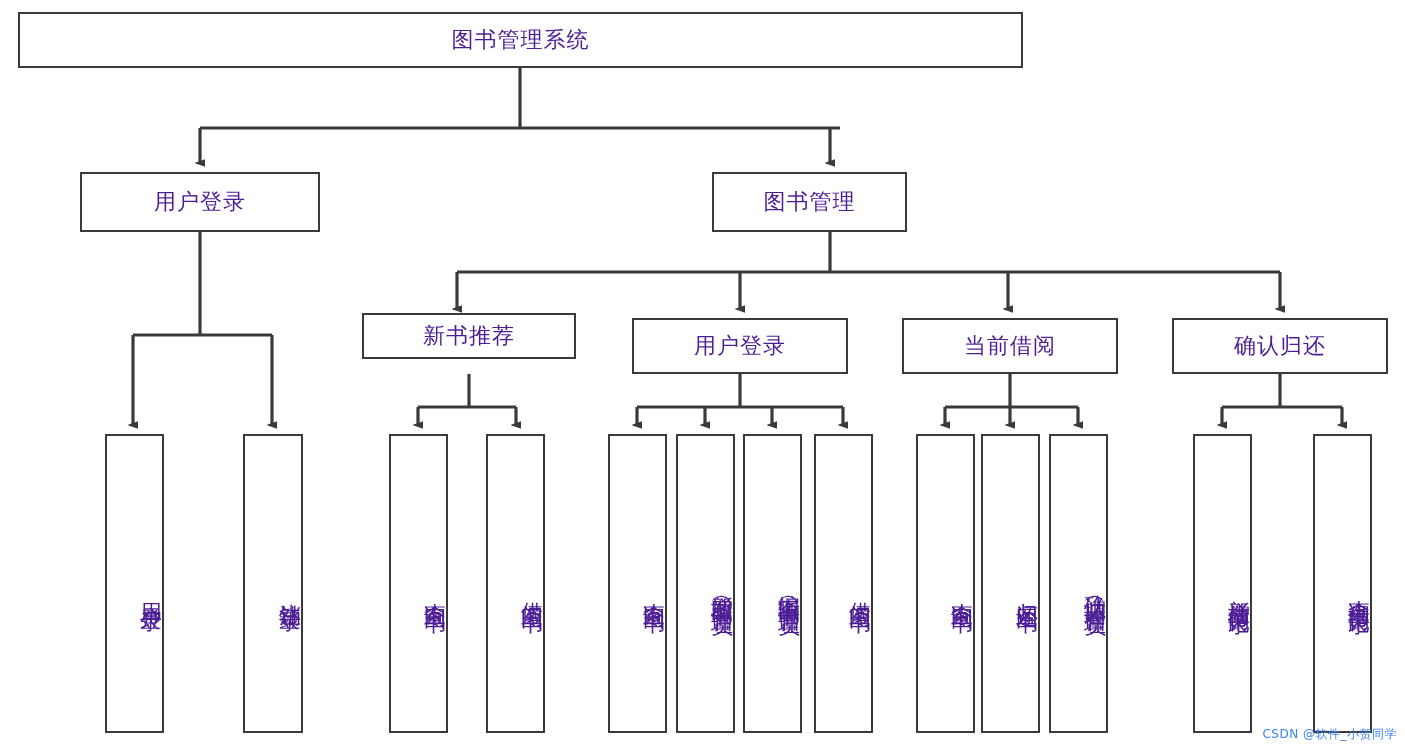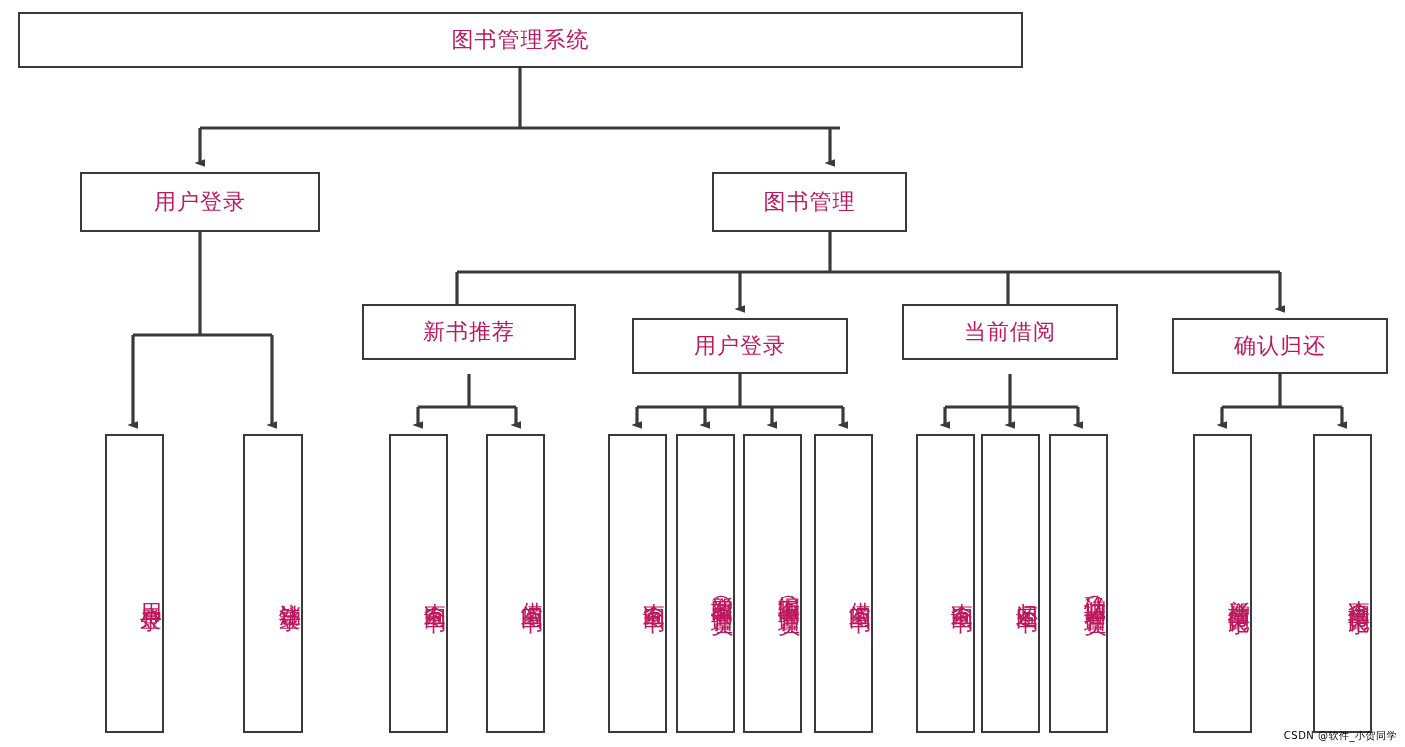--- a/index.html
+++ b/index.html
@@ -22,21 +22,21 @@
     pointer-events:none;
   }
   .node{
     position:absolute;
     box-sizing:border-box;
     background:#ffffff;
     border:2.5px solid #3a3a3a;
     display:flex;
     align-items:center;
     justify-content:center;
-    color:#be185d;
+    color:#4c1d95;
     z-index:2;
   }
   .node.horiz{
     font-size:22px;
     letter-spacing:1px;
     white-space:nowrap;
   }
   .node.vert{
     writing-mode:vertical-rl;
     text-orientation:upright;
@@ -50,22 +50,22 @@
   .node.vert .vlabel{
     writing-mode:vertical-rl;
     text-orientation:upright;
     letter-spacing:3px;
     white-space:nowrap;
   }
   #watermark{
     position:absolute;
     right:8px;
     bottom:4px;
-    font-size:10px;
-    color:#000000;
+    font-size:12px;
+    color:#3b82f6;
     letter-spacing:0.5px;
     z-index:5;
     white-space:nowrap;
   }
 </style>
 </head>
 <body>
 
 <div id="canvas">
 
@@ -123,27 +123,27 @@
     <span>图书管理系统</span>
   </div>
 
   <div class="node horiz" style="left:80px; top:172px; width:240px; height:60px;">
     <span>用户登录</span>
   </div>
   <div class="node horiz" style="left:712px; top:172px; width:195px; height:60px;">
     <span>图书管理</span>
   </div>
 
-  <div class="node horiz" style="left:362px; top:304px; width:214px; height:56px;">
+  <div class="node horiz" style="left:362px; top:313px; width:214px; height:46px;">
     <span>新书推荐</span>
   </div>
   <div class="node horiz" style="left:632px; top:318px; width:216px; height:56px;">
     <span>用户登录</span>
   </div>
-  <div class="node horiz" style="left:902px; top:304px; width:216px; height:56px;">
+  <div class="node horiz" style="left:902px; top:318px; width:216px; height:56px;">
     <span>当前借阅</span>
   </div>
   <div class="node horiz" style="left:1172px; top:318px; width:216px; height:56px;">
     <span>确认归还</span>
   </div>
 
   <div class="node vert" style="left:105px; top:434px; width:59px; height:299px;">
     <span class="vlabel">用户登录</span>
   </div>
   <div class="node vert" style="left:243px; top:434px; width:60px; height:299px;">

